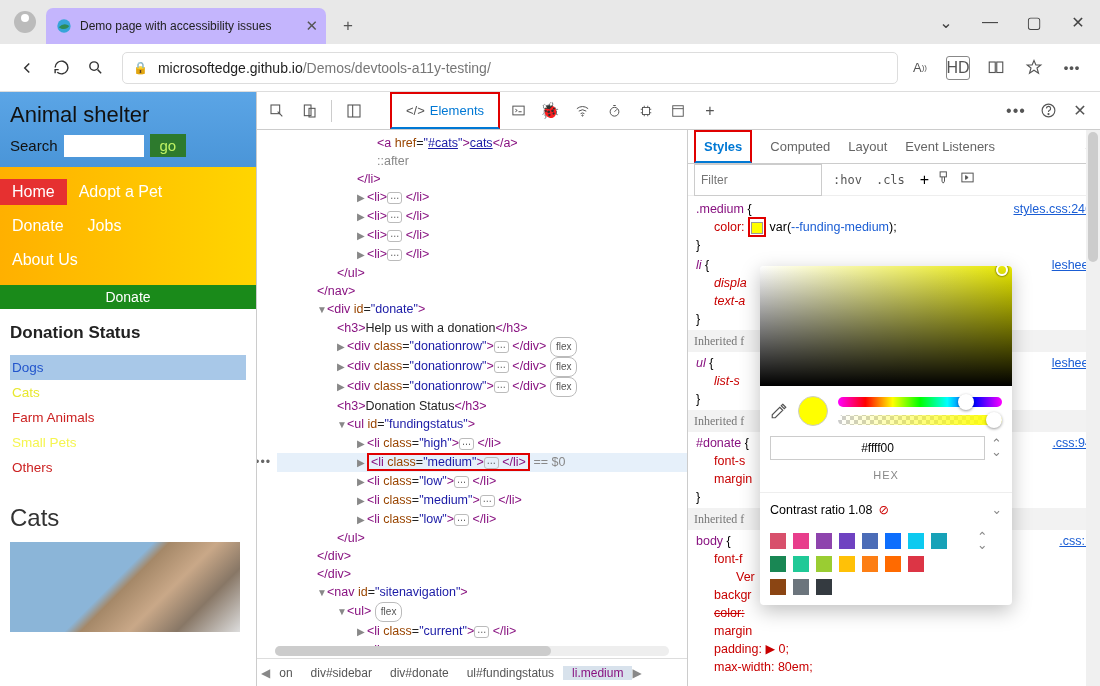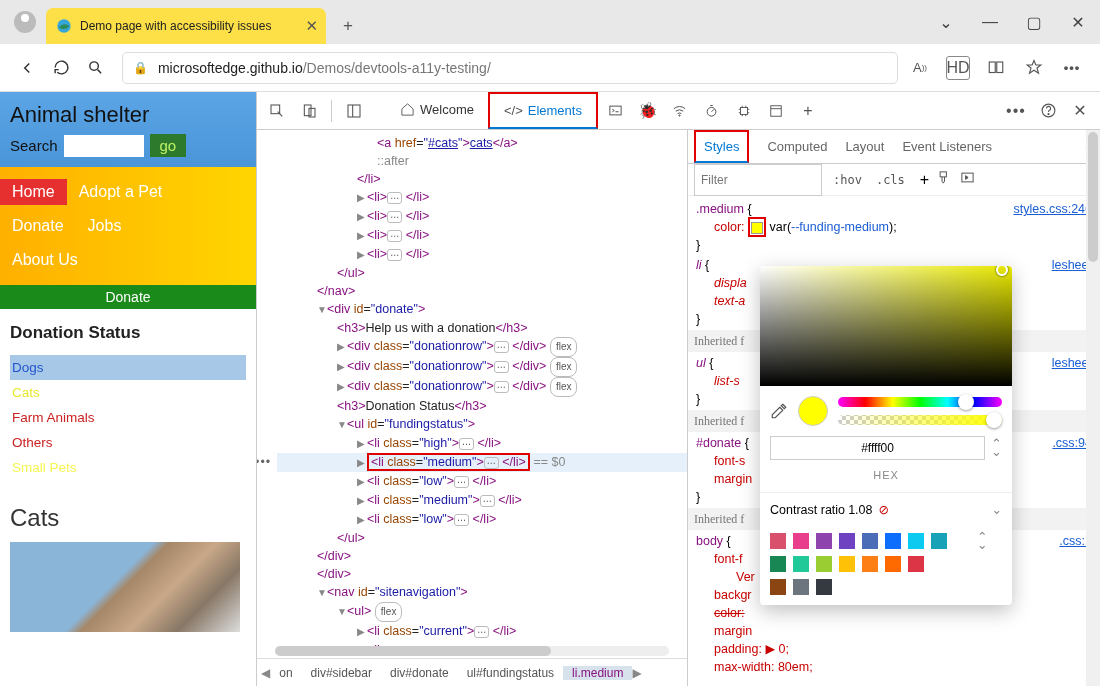--- a/index.html
+++ b/index.html
@@ -1,20 +1,20 @@
 <!DOCTYPE html>
 <html><head>
 <meta charset="utf-8">
 <style>
 * { margin:0; padding:0; box-sizing:border-box; font-family:"Segoe UI",Arial,sans-serif; }
 body { width:1100px; height:686px; background:#f3f3f3; overflow:hidden; position:relative; }
 .titlebar { height:44px; background:#e8e8e8; display:flex; align-items:flex-end; position:relative; }
 .avatar { width:22px; height:22px; border-radius:50%; background:#bbb; position:absolute; left:14px; top:11px; }
 .avatar::after { content:''; position:absolute; top:3px; left:7px; width:8px; height:8px; border-radius:50%; background:#fff; }
-.tab { background:#fde047; height:36px; margin-left:46px; border-radius:7px 7px 0 0; display:flex; align-items:center; padding:0 10px; width:280px; position:relative; }
+.tab { background:#c4b5fd; height:36px; margin-left:46px; border-radius:7px 7px 0 0; display:flex; align-items:center; padding:0 10px; width:280px; position:relative; }
 .tab svg { width:16px; height:16px; margin-right:8px; }
 .tab-title { font-size:12px; color:#222; white-space:nowrap; overflow:hidden; }
 .tab-close { position:absolute; right:8px; font-size:15px; color:#555; }
 .newtab { width:28px; height:28px; margin-left:8px; margin-bottom:4px; display:flex; align-items:center; justify-content:center; color:#555; font-size:17px; }
 .window-controls { position:absolute; right:0; top:0; height:44px; display:flex; }
 .wc { width:44px; display:flex; align-items:center; justify-content:center; color:#444; }
 .addrbar { height:48px; background:#fff; display:flex; align-items:center; padding:0 10px; border-bottom:1px solid #ddd; }
 .nav-btn { width:34px; height:34px; display:flex; align-items:center; justify-content:center; color:#444; }
 .url-box { flex:1; height:32px; border:1px solid #ddd; border-radius:5px; display:flex; align-items:center; margin:0 10px; padding:0 10px; font-size:14px; color:#444; }
 .url-lock { font-size:12px; margin-right:10px; color:#666; }
@@ -71,21 +71,21 @@
 .row-dots { position:absolute; left:-22px; color:#666; letter-spacing:1px; }
 .breadcrumb { height:28px; border-top:1px solid #ddd; display:flex; align-items:center; font-size:12px; color:#555; padding:0 4px; overflow:hidden; }
 .bc-item { padding:0 9px; white-space:nowrap; }
 .bc-item.sel { background:#d8e2ec; }
 .bc-arrow { color:#888; }
 .hscroll { height:10px; background:#eee; margin:0 18px 2px 18px; border-radius:5px; position:relative; }
 .hscroll::after { content:''; position:absolute; left:0; width:70%; height:100%; background:#ccc; border-radius:5px; }
 .styles-panel { flex:1; border-left:1px solid #ccc; display:flex; flex-direction:column; position:relative; }
 .styles-tabs { height:34px; border-bottom:1px solid #ccc; display:flex; align-items:center; padding:0 6px; gap:18px; font-size:13px; }
 .st-tab { color:#666; height:33px; display:flex; align-items:center; }
-.st-tab.active { color:#0078d4; border-bottom:2px solid #0078d4; }
+.st-tab.active { color:#0078d4; border-bottom:2px solid #0078d4;font-weight:bold; }
 .styles-sub { height:32px; display:flex; align-items:center; padding:0 6px; border-bottom:1px solid #eee; gap:8px; }
 .filter-inp { width:128px; height:32px; border:1px solid #ccc; padding:0 6px; font-size:12px; color:#888; }
 .hov-btn, .cls-btn { font-family:Consolas,monospace; font-size:12px; color:#555; padding:2px 3px; }
 .styles-content { flex:1; font-family:Consolas,monospace; font-size:12.5px; line-height:18px; padding:4px 8px; position:relative; overflow:hidden; }
 .rule { margin-bottom:2px; }
 .sel { color:#881280; }
 .prop { color:#c80000; padding-left:18px; }
 .link { color:#1a5dd4; text-decoration:underline; float:right; }
 .inherit-row { background:#f2f2f2; color:#777; font-size:12px; padding:2px 6px; font-style:normal; font-family:"Segoe UI"; margin:2px -8px; }
 .swatch { display:inline-block; width:12px; height:12px; background:#ffff00; border:1px solid #999; vertical-align:middle; }
@@ -202,22 +202,22 @@
         <span class="nav-item">About Us</span>
       </div>
     </div>
     <div class="donate-bar">Donate</div>
     <div class="donation-status">
       <h2>Donation Status</h2>
       <div class="ds-list">
         <div class="ds-item ds-dogs">Dogs</div>
         <div class="ds-item ds-cats">Cats</div>
         <div class="ds-item ds-farm">Farm Animals</div>
+        <div class="ds-item ds-small">Small Pets</div>
         <div class="ds-item ds-others">Others</div>
-        <div class="ds-item ds-small">Small Pets</div>
       </div>
     </div>
     <h2 class="cats-head">Cats</h2>
     <div class="cat-img"></div>
   </div>
 
   <div class="devtools">
     <div class="dt-toolbar">
       <div class="dt-ic">
           <svg width="16" height="16" viewBox="0 0 24 24" fill="none" stroke="#555" stroke-width="1.6">
@@ -232,26 +232,20 @@
           </svg>
         </div>
       <div style="width:1px;height:22px;background:#ccc;margin:0 4px"></div>
       <div class="dt-ic">
           <svg width="16" height="16" viewBox="0 0 24 24" fill="none" stroke="#555" stroke-width="1.6">
             <rect x="3" y="3" width="18" height="18"></rect>
             <line x1="10" y1="3" x2="10" y2="21"></line>
           </svg>
         </div>
       <div style="width:14px"></div>
-      <div class="dt-tab">
-        <svg width="15" height="15" viewBox="0 0 24 24" fill="none" stroke="#666" stroke-width="1.6">
-            <path d="M3 11l9-8 9 8v10H3z"></path>
-          </svg>
-        <span>Welcome</span>
-      </div>
       <div class="dt-tab active red-box" style="padding:0 14px">
         <span style="color:#555">&lt;/&gt;</span>
         <span>Elements</span>
       </div>
       <div class="dt-ic">
           <svg width="15" height="15" viewBox="0 0 24 24" fill="none" stroke="#555" stroke-width="1.6">
             <rect x="3" y="5" width="18" height="14"></rect>
             <path d="M7 10l3 2-3 2M12 14h5"></path>
           </svg>
         </div>

